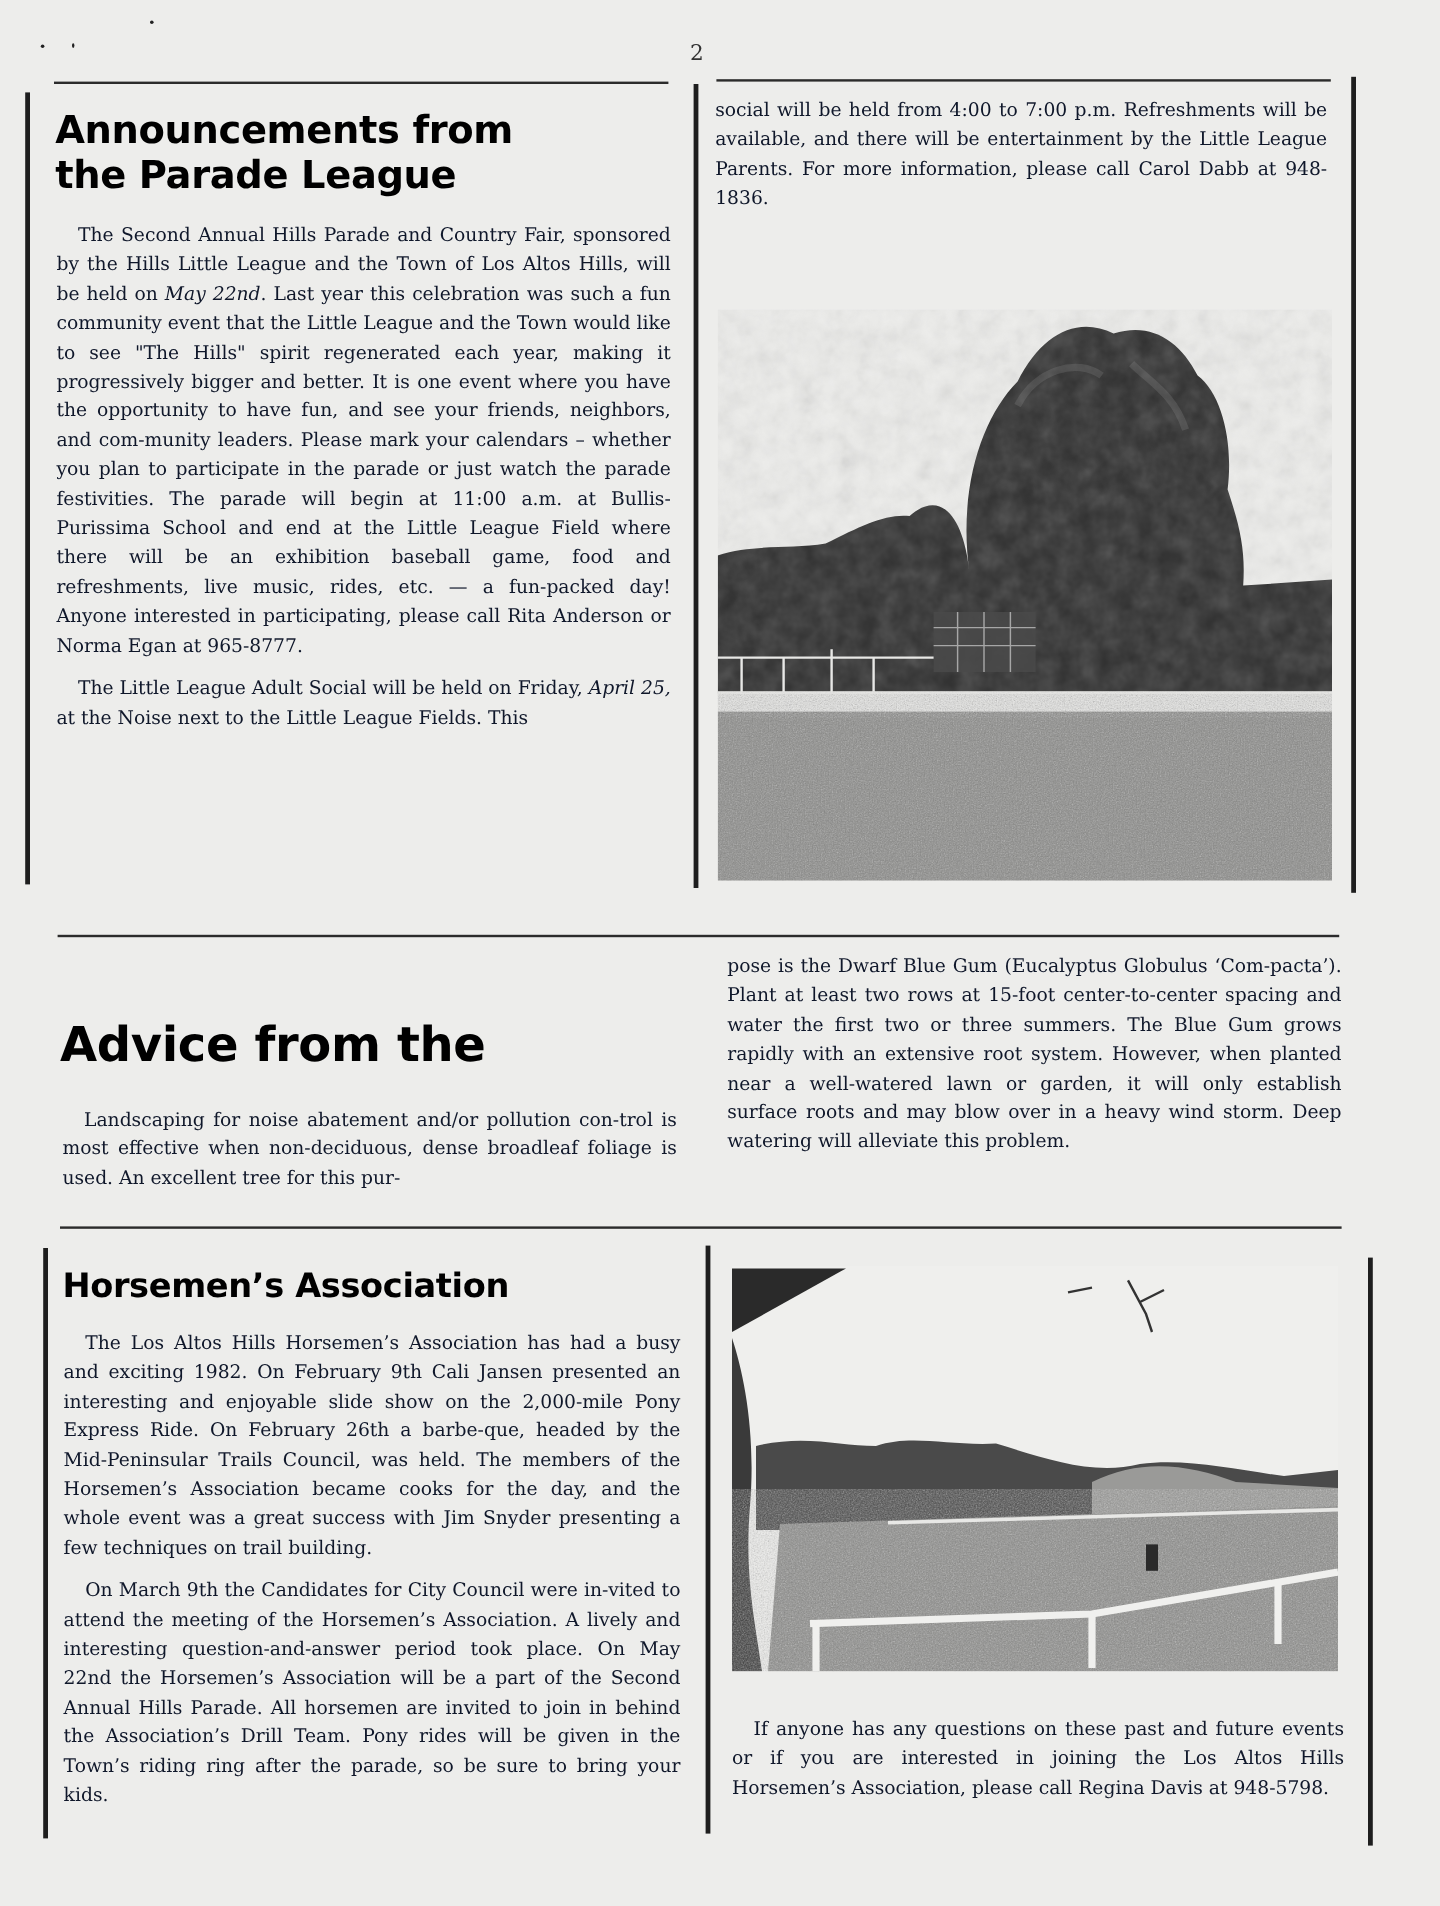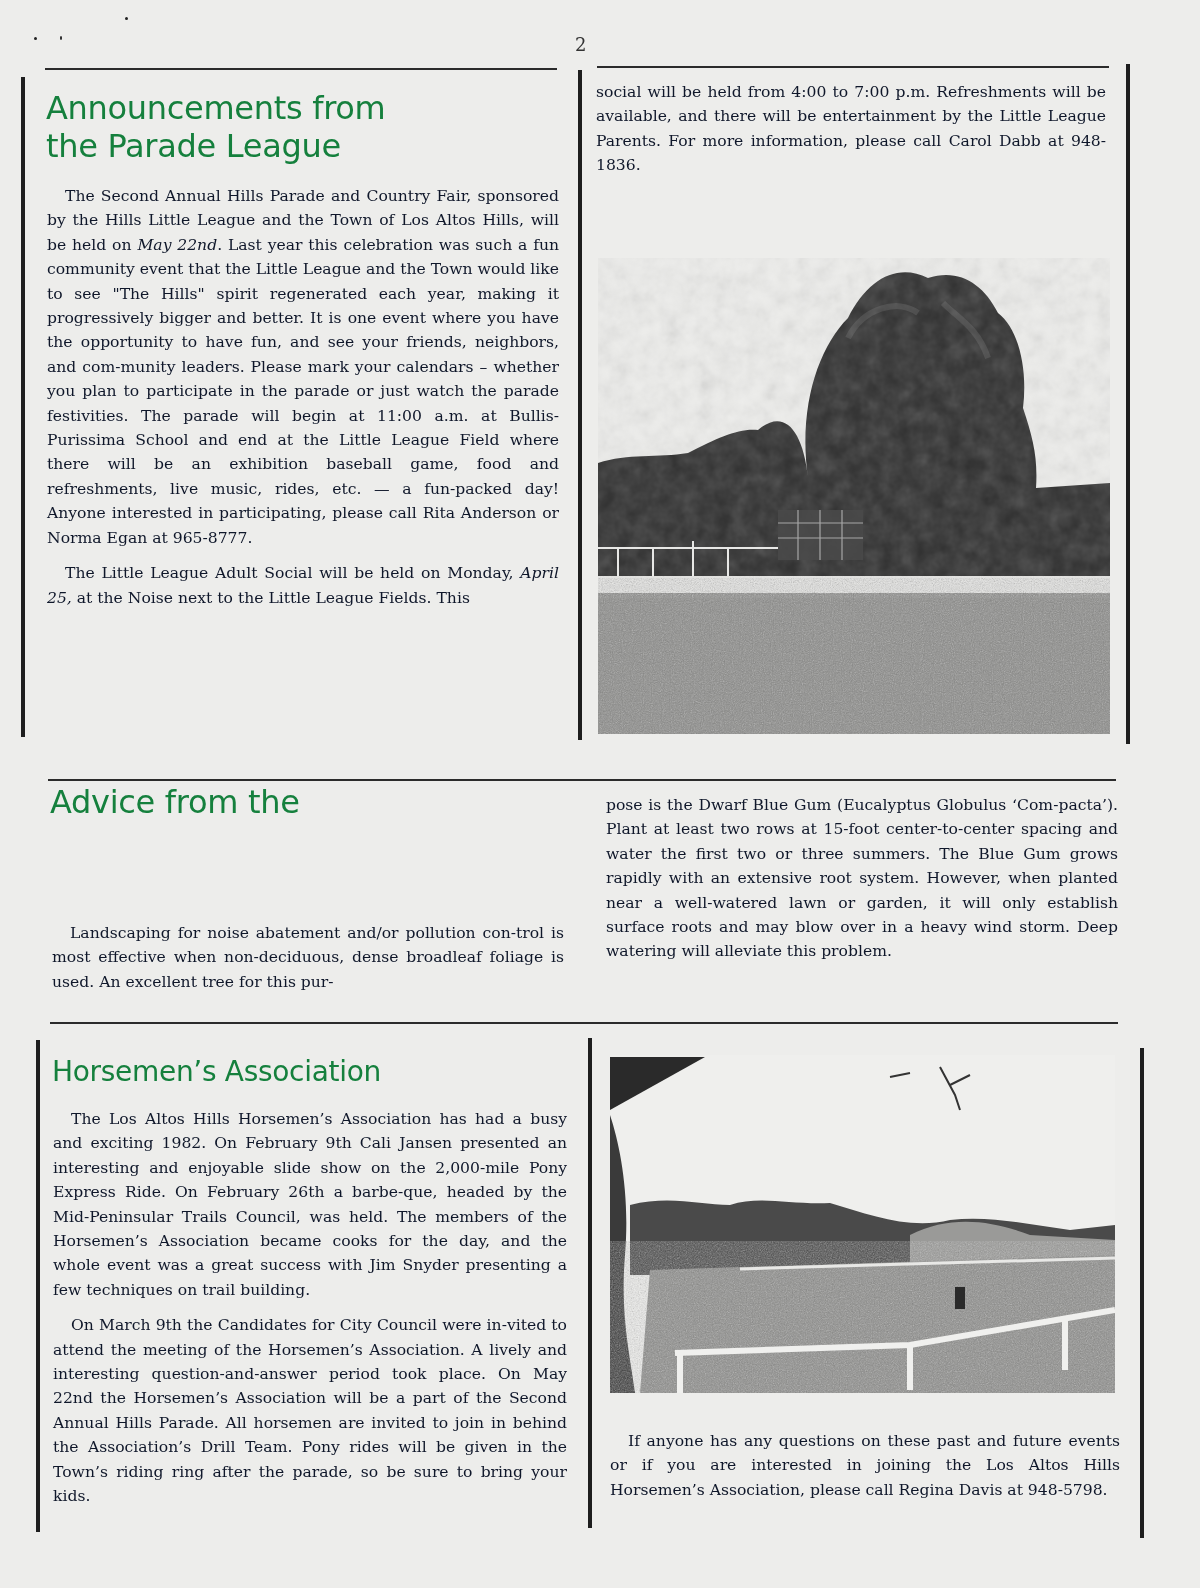--- a/index.html
+++ b/index.html
@@ -12,22 +12,22 @@
     color: #2a2a2a;
   }
   .abs { position: absolute; }
   .speck { position: absolute; background: #222; border-radius: 50%; }
   .page-num { left: 575px; top: 34px; font-size: 18px; color: #333; }
   .hrule { position: absolute; height: 2px; background: #2b2b2b; }
   .vrule { position: absolute; width: 4px; background: #1e1e1e; }
   .headline {
     position: absolute;
     font-family: "DejaVu Sans", "Liberation Sans", sans-serif;
-    font-weight: normal;
-    color: #15803d;
+    font-weight: bold;
+    color: #000000;
     line-height: 1.18;
     letter-spacing: -0.3px;
     margin: 0;
   }
   .body-text {
     position: absolute;
     font-family: "DejaVu Serif", "Liberation Serif", serif;
     font-size: 15.6px;
     line-height: 24.4px;
     text-align: justify;
@@ -57,21 +57,21 @@
 <div class="vrule" style="left:578px;top:70px;height:670px;"></div>
 <div class="vrule" style="left:1126px;top:64px;height:680px;"></div>
 
 <h1 class="headline" style="left:46px;top:90px;font-size:32px;">
   <span>Announcements from</span><br>
   <span>the Parade League</span>
 </h1>
 
 <div class="body-text" style="left:47px;top:184px;width:512px;">
   <p><span>The Second Annual Hills Parade and Country Fair, sponsored by the Hills Little League and the Town of Los Altos Hills, will be held on </span><em>May 22nd</em><span>. Last year this celebration was such a fun community event that the Little League and the Town would like to see "The Hills" spirit regenerated each year, making it progressively bigger and better. It is one event where you have the opportunity to have fun, and see your friends, neighbors, and com-munity leaders. Please mark your calendars – whether you plan to participate in the parade or just watch the parade festivities. The parade will begin at 11:00 a.m. at Bullis-Purissima School and end at the Little League Field where there will be an exhibition baseball game, food and refreshments, live music, rides, etc. — a fun-packed day! Anyone interested in participating, please call Rita Anderson or Norma Egan at 965-8777.</span></p>
-  <p><span>The Little League Adult Social will be held on Monday, </span><em>April 25,</em><span> at the Noise next to the Little League Fields. This</span></p>
+  <p><span>The Little League Adult Social will be held on Friday, </span><em>April 25,</em><span> at the Noise next to the Little League Fields. This</span></p>
 </div>
 
 <div class="body-text" style="left:596px;top:80px;width:510px;">
   <p class="cont">social will be held from 4:00 to 7:00 p.m. Refreshments will be available, and there will be entertainment by the Little League Parents. For more information, please call Carol Dabb at 948-1836.</p>
 </div>
 
 <div class="photo" style="left:598px;top:258px;width:512px;height:476px;" title="Photo of Little League baseball field with large eucalyptus trees and backstop fence">
   <svg viewBox="0 0 512 476" preserveAspectRatio="none">
     <defs>
       <filter id="grain1">
@@ -112,21 +112,21 @@
     <rect x="0" y="318" width="512" height="22" fill="#e6e6e4"></rect>
 
     <rect x="0" y="335" width="512" height="141" fill="#8a8a88"></rect>
     <rect x="0" y="335" width="512" height="141" filter="url(#grain1)"></rect>
     <rect x="0" y="320" width="512" height="18" filter="url(#grain1)" opacity="0.4"></rect>
   </svg>
 </div>
 
 <div class="hrule" style="left:48px;top:779px;width:1068px;"></div>
 
-<h1 class="headline" style="left:50px;top:784px;font-size:32px;">
+<h1 class="headline" style="left:50px;top:848px;font-size:40px;">
   <span>Advice from the</span><br>
 </h1>
 
 <div class="body-text" style="left:52px;top:921px;width:512px;">
   <p>Landscaping for noise abatement and/or pollution con-trol is most effective when non-deciduous, dense broadleaf foliage is used. An excellent tree for this pur-</p>
 </div>
 
 <div class="body-text" style="left:606px;top:793px;width:512px;">
   <p class="cont">pose is the Dwarf Blue Gum (Eucalyptus Globulus ‘Com-pacta’). Plant at least two rows at 15-foot center-to-center spacing and water the first two or three summers. The Blue Gum grows rapidly with an extensive root system. However, when planted near a well-watered lawn or garden, it will only establish surface roots and may blow over in a heavy wind storm. Deep watering will alleviate this problem.</p>
 </div>

